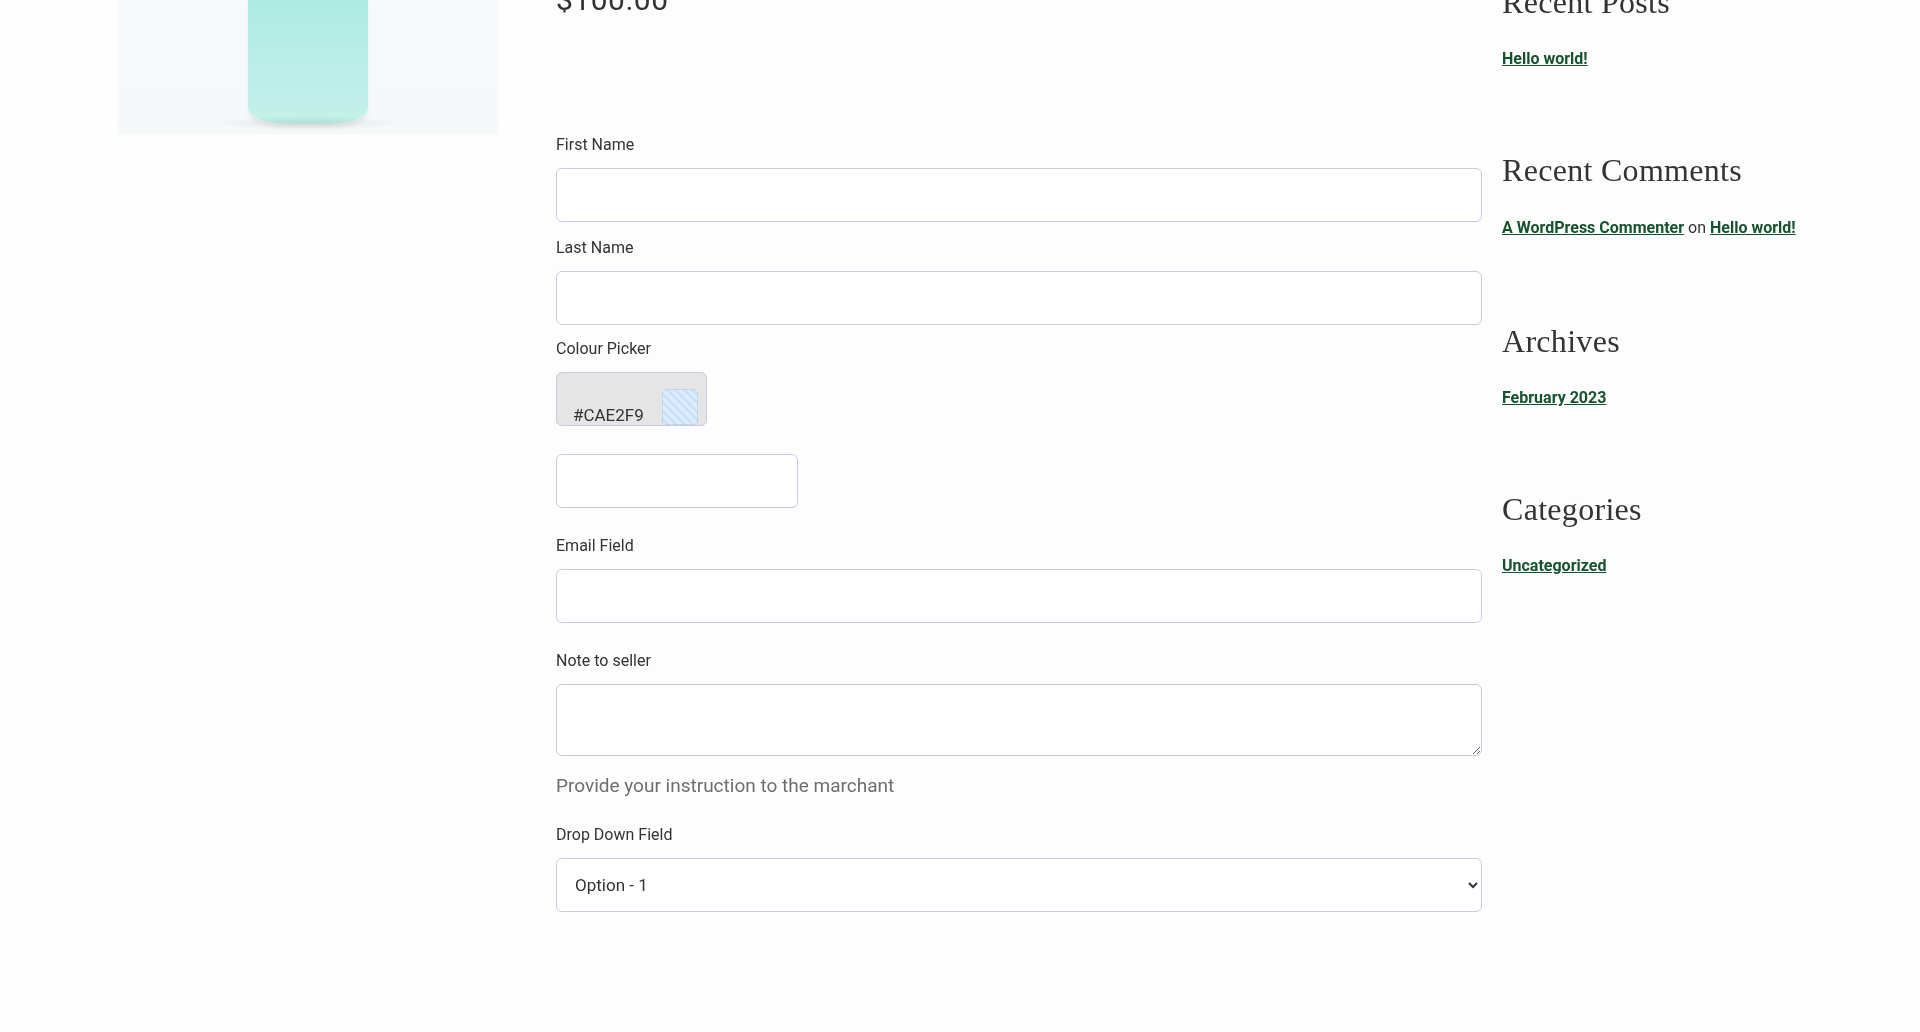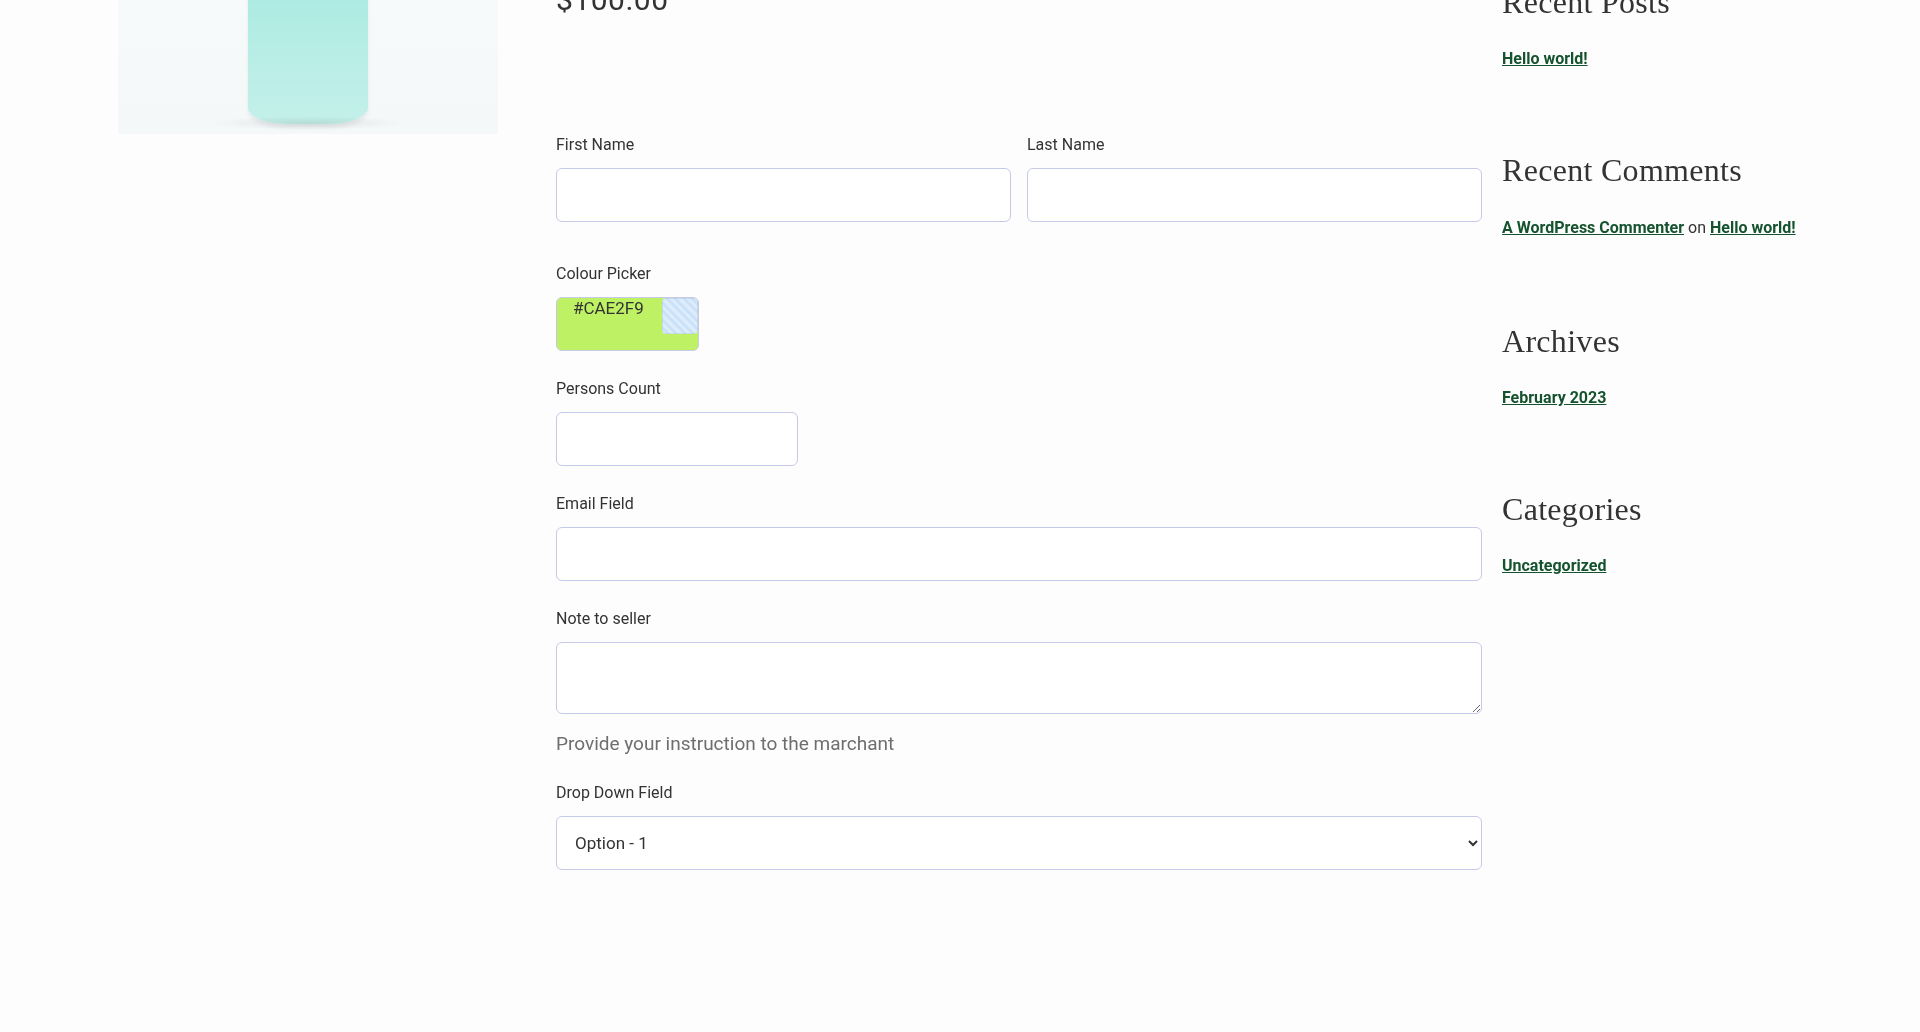--- a/index.html
+++ b/index.html
@@ -68,43 +68,43 @@
     font-weight: 400;
     letter-spacing: .5px;
   }
   .form-area { margin-top: 118px; }
   .field-label {
     font-size: 16px;
     color: #333;
     margin-bottom: 14px;
     display: block;
   }
-  .row-two { display: flex; gap: 16px; margin-bottom: 42px; }
+  .row-two { display: flex; gap: 16px; margin-bottom: 14px; flex-direction: column; }
   .row-two > div { flex: 1; }
   .text-input, .select-input, .textarea-input {
     width: 100%;
     height: 54px;
     border: 1px solid #c7c9e8;
     border-radius: 6px;
     background: #fff;
     font-size: 17px;
     padding: 0 16px;
     color: #333;
     font-family: inherit;
   }
   .textarea-input { height: 72px; padding: 12px 16px; resize: both; }
   .colour-wrap { margin-bottom: 28px; }
   .colour-box {
     display: inline-flex;
-    align-items: flex-start;
+    align-items: flex-end;
     height: 54px;
     border: 1px solid #c7c9e8;
     border-radius: 6px;
-    background: #bef264;
-    padding: 0 0 0 16px;
+    background: #e5e5e5;
+    padding: 0 8px 0 16px;
     gap: 18px;
   }
   .colour-box span.val { font-size: 17px; color: #333; }
   .swatch {
     width: 36px; height: 36px;
     background: #CAE2F9;
     border-radius: 4px;
     box-shadow: inset 0 0 0 1px rgba(0,0,0,.07);
     background-image:
       repeating-linear-gradient(45deg, rgba(255,255,255,.35) 0 3px, transparent 3px 6px);
@@ -172,21 +172,20 @@
 
       <div class="colour-wrap">
         <label class="field-label">Colour Picker</label>
         <div class="colour-box">
           <span class="val">#CAE2F9</span>
           <span class="swatch" style="background-color:#CAE2F9;background-image:repeating-linear-gradient(45deg, rgba(255,255,255,.35) 0 3px, transparent 3px 6px);"></span>
         </div>
       </div>
 
       <div class="persons-wrap">
-        <label class="field-label">Persons Count</label>
         <input type="text" class="text-input" value="" style="">
       </div>
 
       <div class="email-wrap">
         <label class="field-label">Email Field</label>
         <input type="text" class="text-input" value="" style="">
       </div>
 
       <div class="note-wrap">
         <label class="field-label">Note to seller</label>

